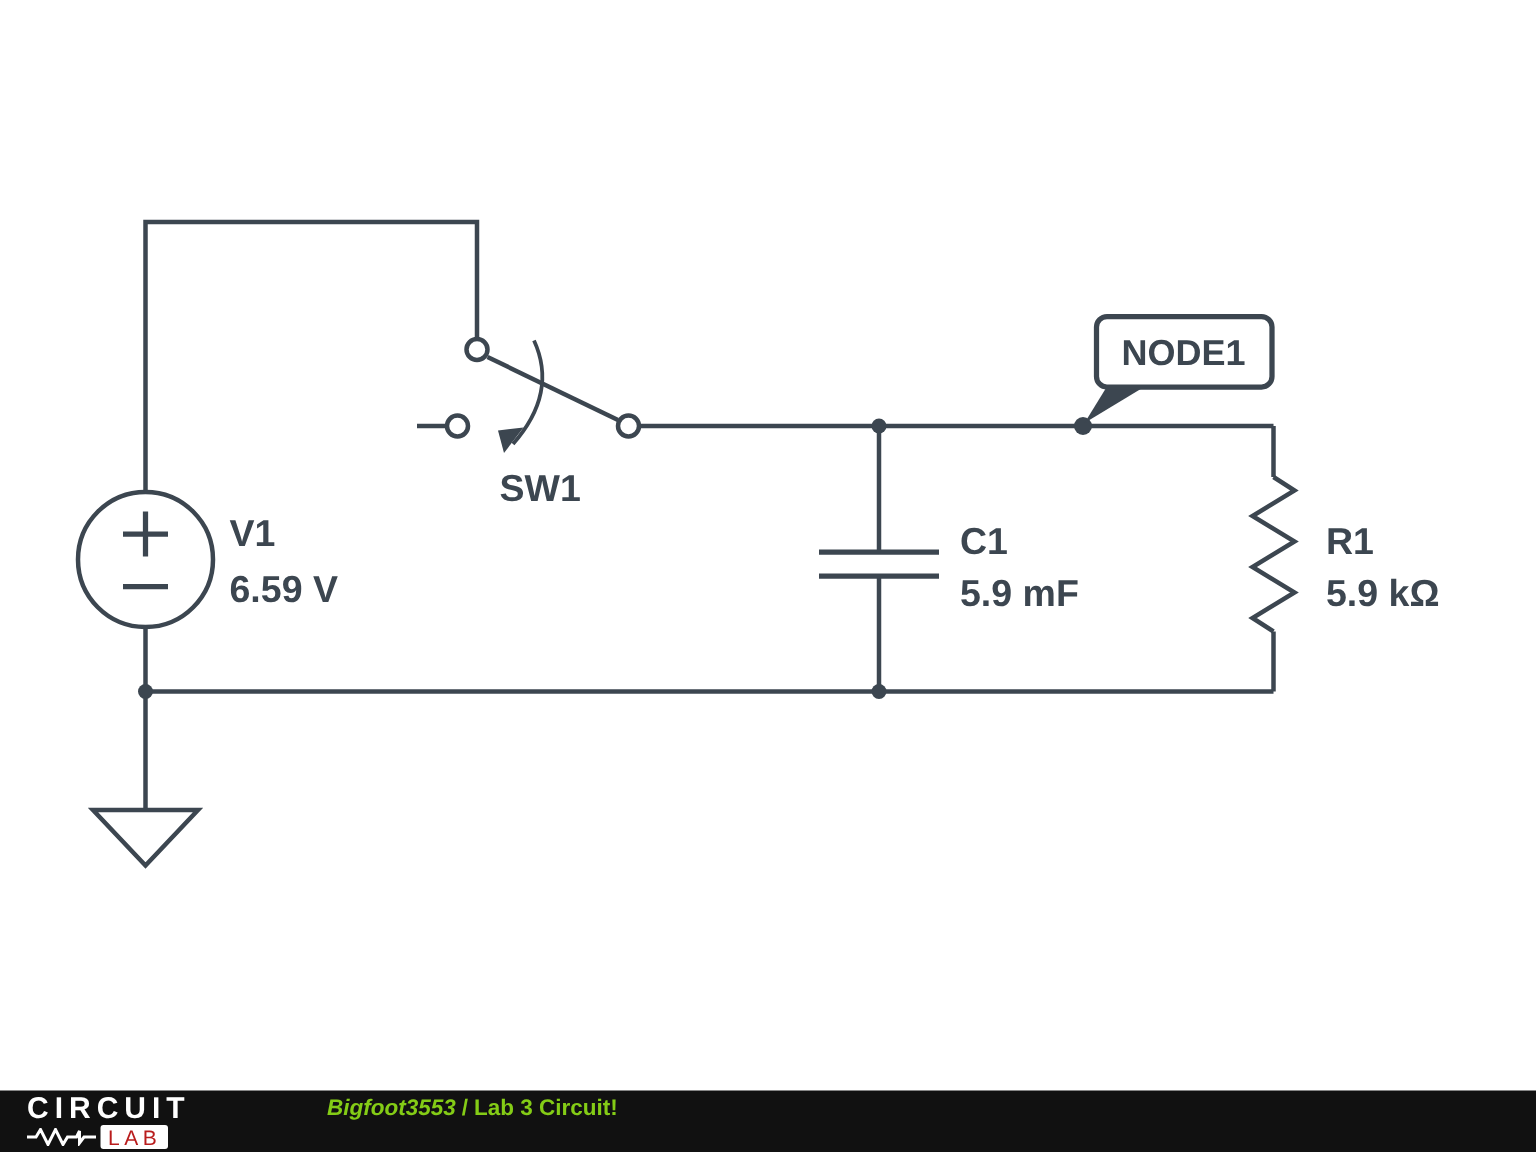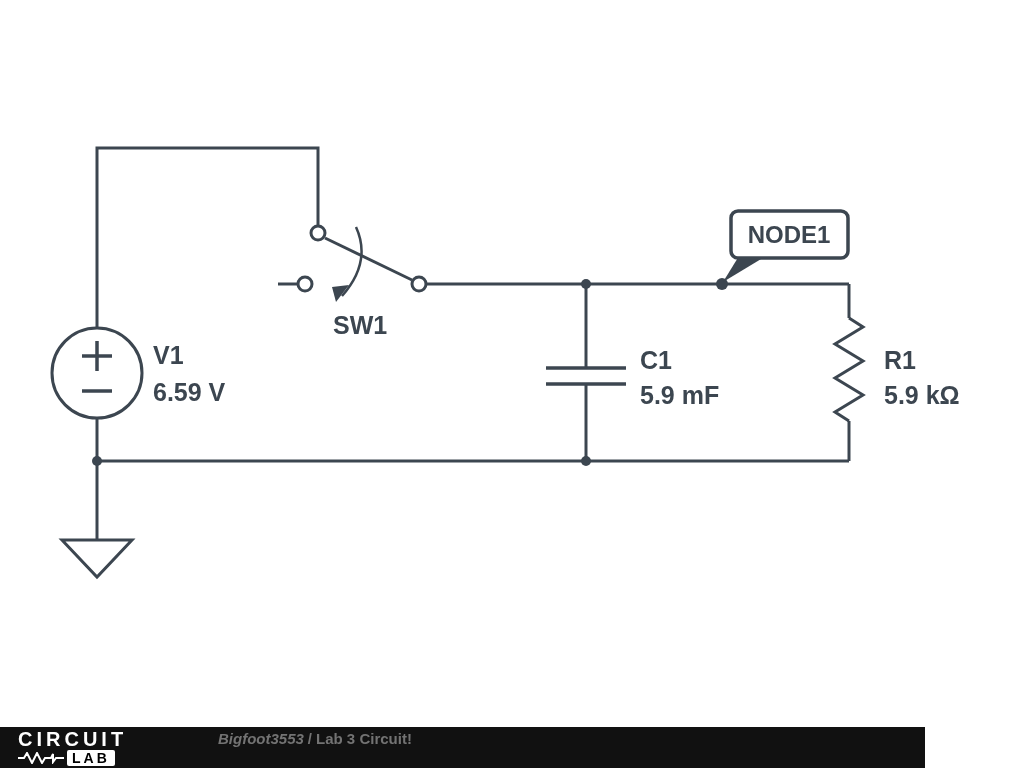--- a/index.html
+++ b/index.html
@@ -4,28 +4,28 @@
 <style>
   html,body{margin:0;padding:0;}
   body{width:1024px;height:768px;background:#ffffff;overflow:hidden;
        font-family:"Liberation Sans", sans-serif;}
   .stage{position:relative;width:1024px;height:768px;background:#ffffff;}
   .schematic{position:absolute;left:0;top:0;}
   svg text{font-family:"Liberation Sans", sans-serif;font-weight:bold;fill:#3c4650;}
   .comp-label{font-size:25px;}
   .callout-label{font-size:24px;}
   
-  .footer{position:absolute;left:0;bottom:0;width:881px;height:41px;background:#111111;padding-left:44px;}
+  .footer{position:absolute;left:0;bottom:0;width:1024px;height:41px;background:#111111;}
   .logo{position:absolute;left:18px;top:2px;color:#ffffff;line-height:1;}
   .logo-top{font-size:20px;letter-spacing:4px;font-weight:600;}
   .logo-bottom{display:flex;align-items:center;margin-top:1px;}
   .logo-zigzag{margin-right:3px;}
-  .logo-lab{background:#ffffff;color:#000000;font-weight:bold;font-size:14px;
+  .logo-lab{background:#ffffff;color:#b91c1c;font-weight:normal;font-size:14px;
             letter-spacing:3px;padding:1px 5px;border-radius:2px;}
-  .meta{position:absolute;left:218px;top:3px;color:#737373;font-size:15px;line-height:18px;}
+  .meta{position:absolute;left:218px;top:3px;color:#84cc16;font-size:15px;line-height:18px;}
   .meta .author{font-style:italic;font-weight:bold;}
   .meta .sep{margin:0 4px;font-weight:bold;}
   .meta .title{font-weight:bold;}
   .meta .url{font-weight:bold;}
 </style>
 </head>
 <body>
 
 <div class="stage">
 

